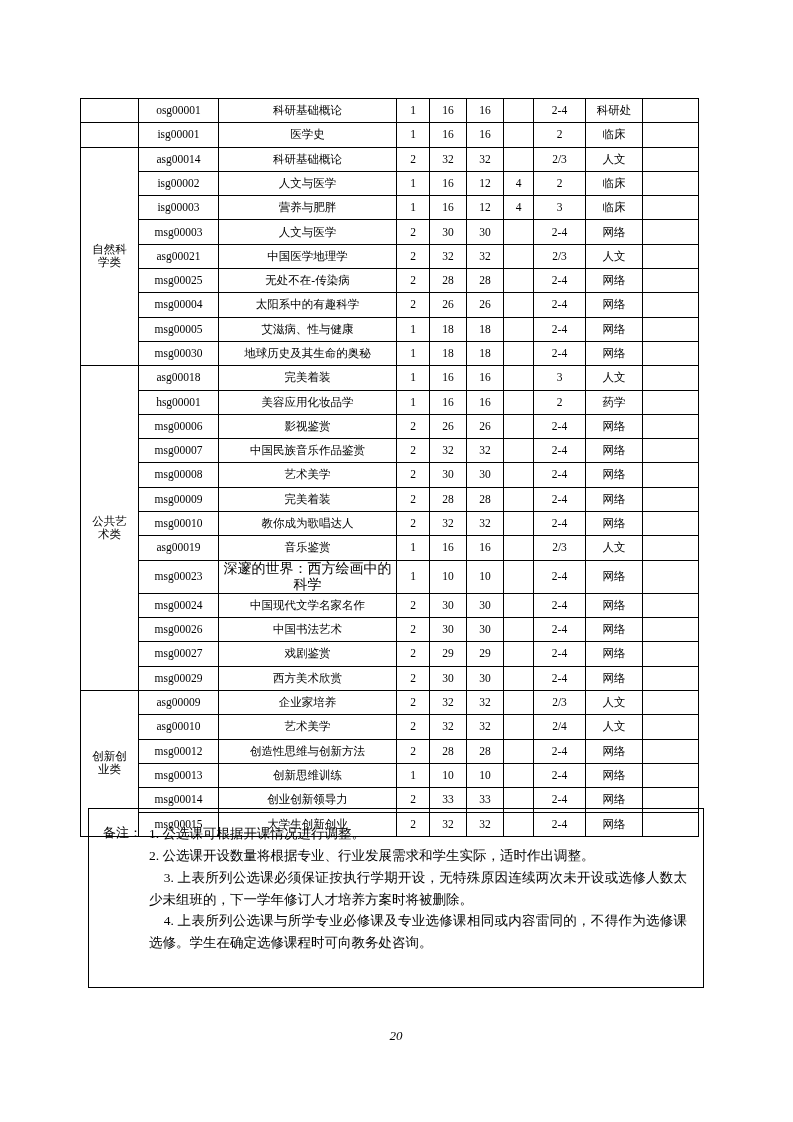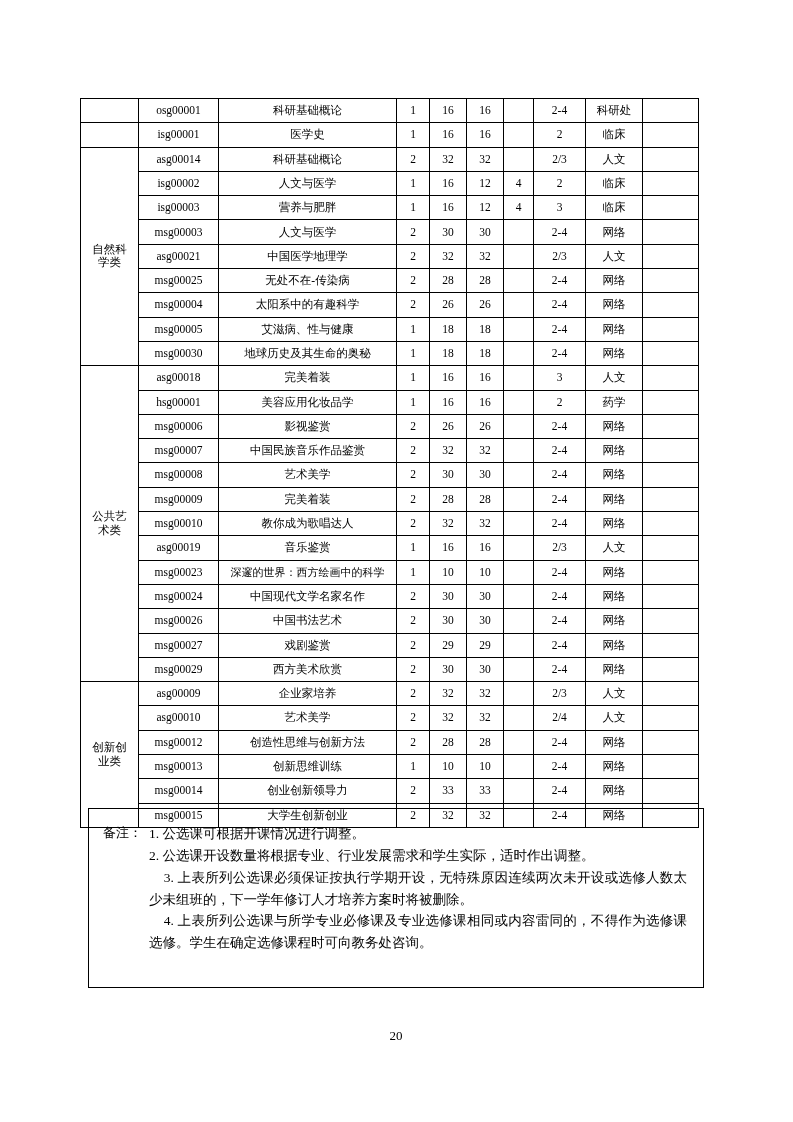--- a/index.html
+++ b/index.html
@@ -44,21 +44,21 @@
   }
   td.code {
     font-family: "Liberation Mono", "DejaVu Sans Mono", monospace;
     font-size: 11px;
     letter-spacing: 0px;
   }
   td.name {
     font-size: 12px;
   }
   td.name.small {
-    font-size: 11px;
+    font-size: 14px;
   }
   td.cat {
     font-size: 13px;
     line-height: 1.5;
   }
   td.dept {
     font-size: 12px;
   }
   
   col.c-cat   { width: 58px; }
@@ -105,20 +105,21 @@
   }
   .indent1 { text-indent: 0; }
   .indent2 { text-indent: 1.1em; }
   .page-number {
     position: absolute;
     left: 0;
     top: 1028px;
     width: 792px;
     text-align: center;
     font-size: 13px;
+    font-style: italic;
   }
 </style>
 </head>
 <body>
 
 <div class="page">
 
   <div class="table-wrap">
     <table class="course">
       <colgroup>

